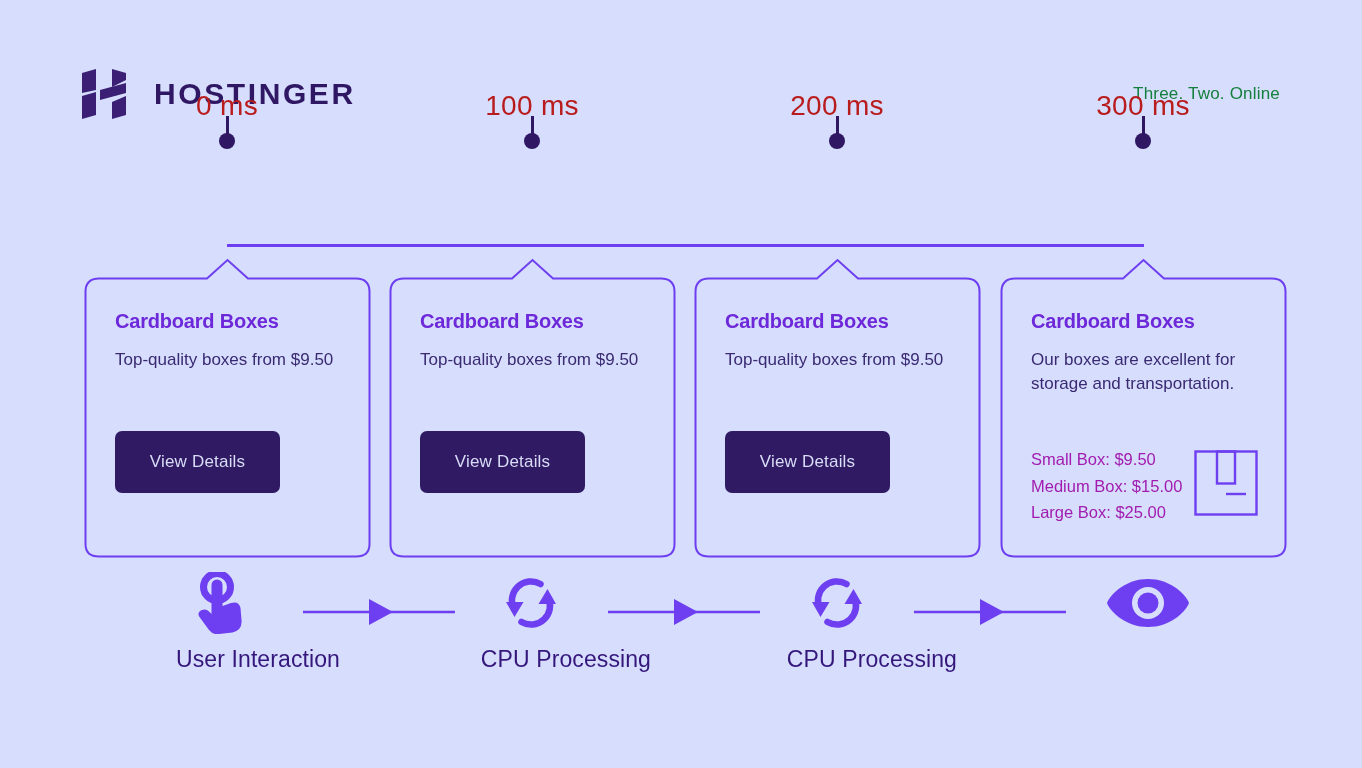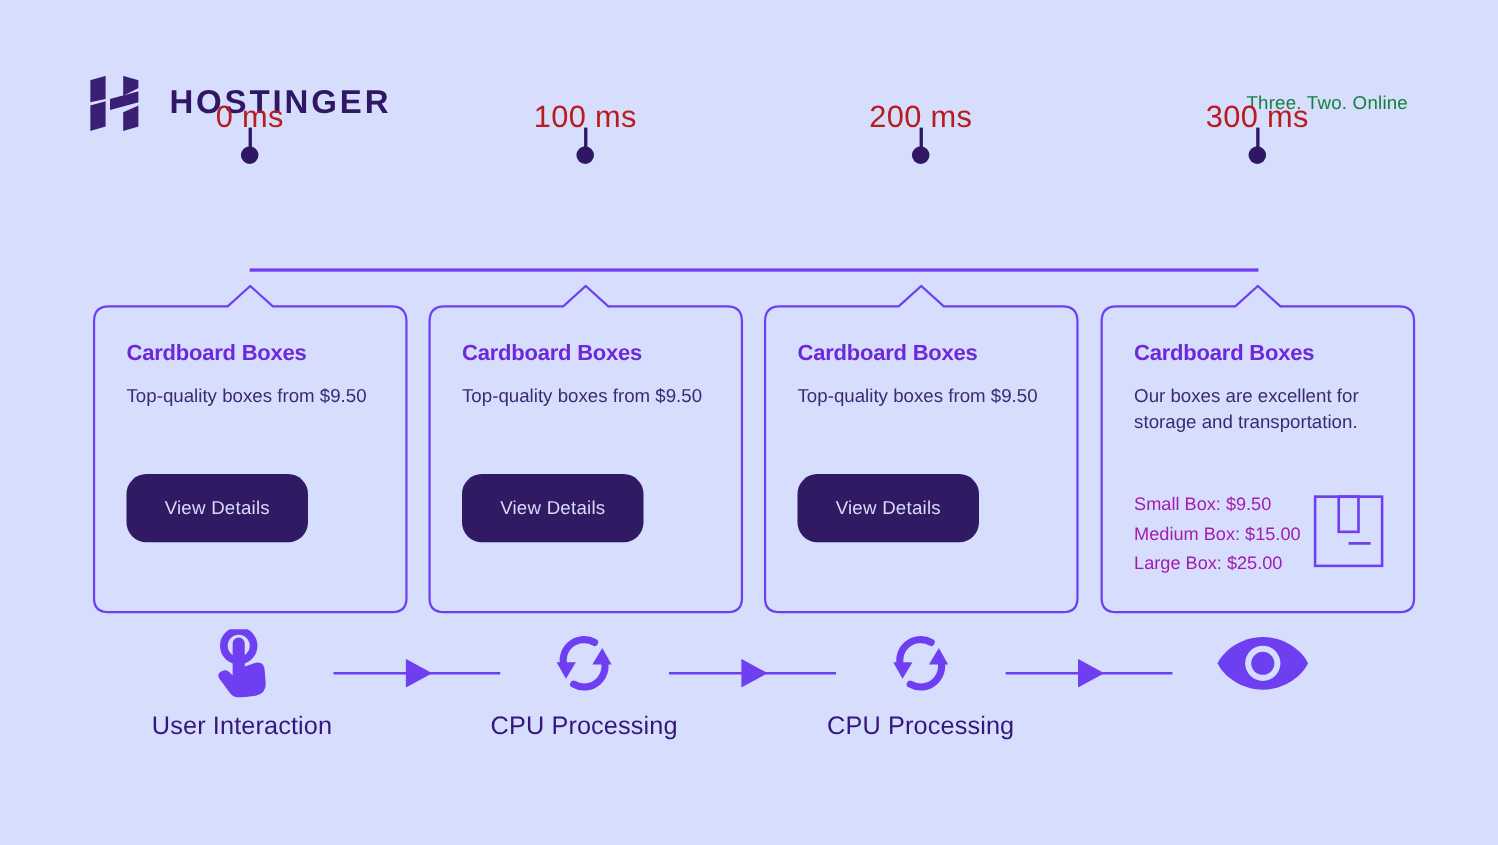--- a/index.html
+++ b/index.html
@@ -150,21 +150,21 @@
     margin: 0;
     max-width: 235px;
   }
   .card-btn {
     position: absolute;
     left: 31px;
     top: 173px;
     background: #2f1a63;
     color: #d8dcf6;
     border: none;
-    border-radius: 18px;
+    border-radius: 7px;
     font-size: 17px;
     font-family: "Liberation Sans", sans-serif;
     padding: 12px;
     width: 165px;
     height: 62px;
     cursor: pointer;
     letter-spacing: 0.2px;
   }
   .card-prices {
     position: absolute;
@@ -187,21 +187,21 @@
     position: absolute;
     left: 0; right: 0;
     top: 572px;
     height: 130px;
   }
   .flow-node {
     position: absolute;
     top: 0;
     width: 240px;
     transform: translateX(-50%);
-    text-align: center;
+    text-align: right;
   }
   .flow-ico {
     height: 62px;
     display: flex;
     align-items: center;
     justify-content: center;
   }
   .flow-label {
     margin-top: 12px;
     font-size: 23px;

